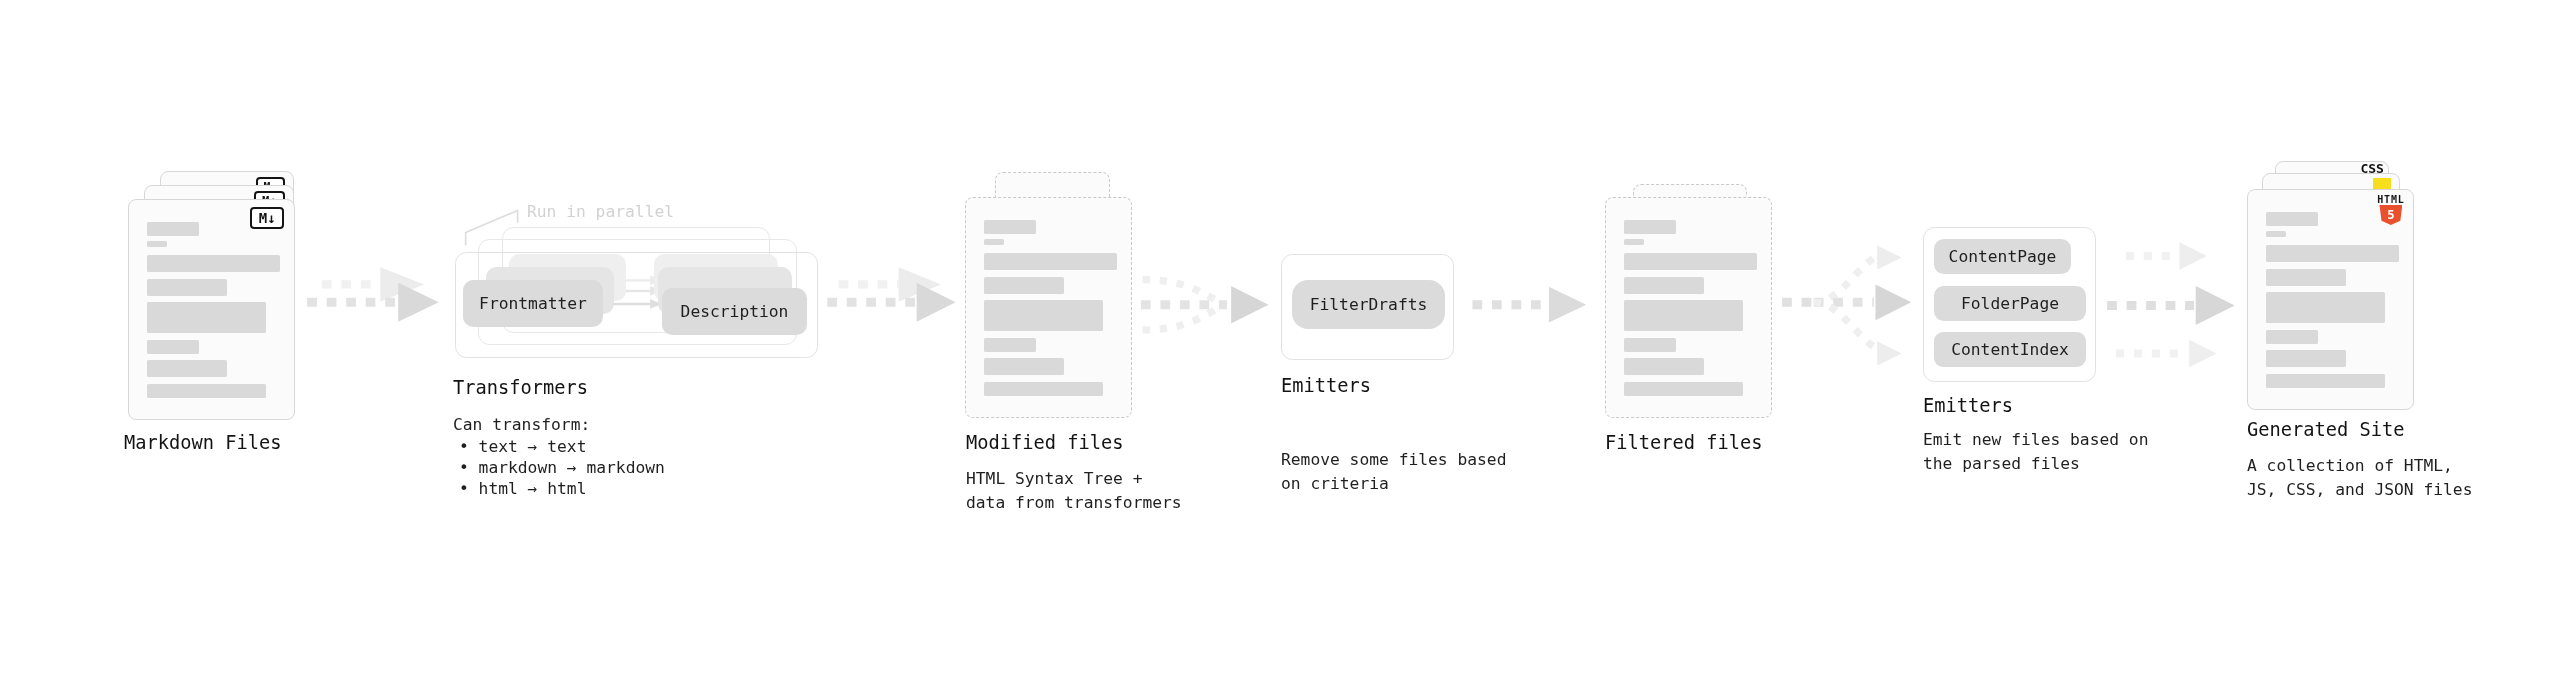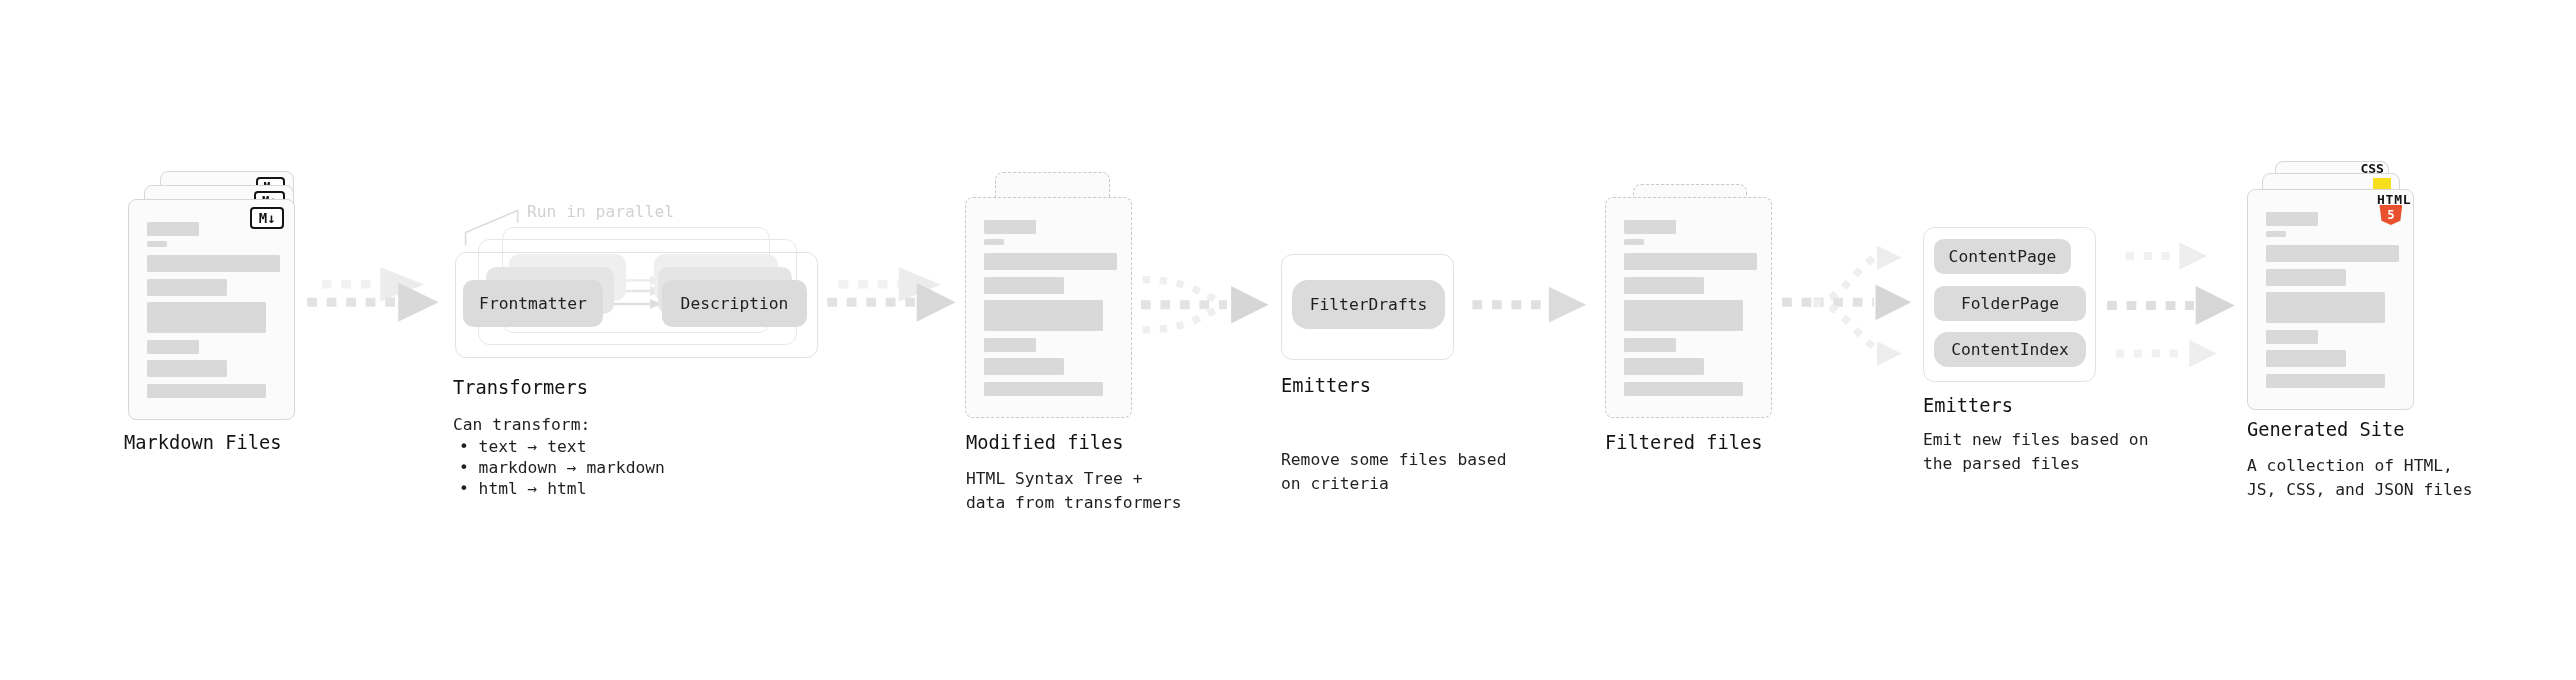--- a/index.html
+++ b/index.html
@@ -29,21 +29,21 @@
   .annotation  { position:absolute; font-size:16.3px; color:#d2d2d2; white-space:nowrap; }
   
   .md-badge { position:absolute; box-sizing:border-box; background:#ffffff; border:2.4px solid #141414;
               border-radius:4.1px; display:flex; align-items:center; justify-content:center;
               font-weight:bold; color:#141414; }
   
   .css-badge { position:absolute; font-size:13px; font-weight:bold; color:#111; text-align:right; line-height:8.1px; }
   .css-underline { display:block; height:3.3px; background:#2b6fe3; margin-top:0.8px; border-radius:0.8px; }
   .js-badge { position:absolute; background:#f7df1e; }
   .html5-badge { position:absolute; width:28px; text-align:center; }
-  .html5-label { font-size:13px; font-weight:bold; color:#141414; letter-spacing:0.8px; line-height:8.1px; }
+  .html5-label { font-size:10px; font-weight:bold; color:#141414; letter-spacing:0.8px; line-height:8.1px; }
   .html5-shield { width:23px; height:20.3px; margin:0.8px auto 0 auto; background:#e8502e;
                   clip-path:polygon(0 0,100% 0,91% 80%,50% 100%,9% 80%);
                   display:flex; align-items:center; justify-content:center;
                   color:#ffffff; font-weight:bold; font-size:12.2px; }
   svg { position:absolute; left:0; top:0; pointer-events:none; }
 </style>
 </head>
 <body>
 
 <div id="canvas">
@@ -129,21 +129,21 @@
   <div class="frame" style="left:502px; top:227px; width:268px; height:106px;"></div>
   <div class="frame" style="left:478px; top:239px; width:319px; height:106px;"></div>
   <div class="frame strong" style="left:455px; top:252px; width:363px; height:106px;"></div>
 
   <div class="pill echo2" style="left:509px; top:254px; width:117px; height:47px;"></div>
   <div class="pill echo1" style="left:486px; top:267px; width:128px; height:47px;"></div>
   <div class="pill" style="left:463px; top:280px; width:140px; height:47px;">Frontmatter</div>
 
   <div class="pill echo2" style="left:654px; top:254px; width:124px; height:47px;"></div>
   <div class="pill echo1" style="left:658px; top:267px; width:134px; height:47px;"></div>
-  <div class="pill" style="left:662px; top:280px; width:145px; height:47px;">Description</div>
+  <div class="pill" style="left:662px; top:288px; width:145px; height:47px;">Description</div>
 
   <div class="annotation" style="left:527px; top:202px;">Run in parallel</div>
 
   <div class="stage-title" style="left:453px; top:377px;">Transformers</div>
   <div class="stage-sub" style="left:453px; top:413px;">Can transform:</div>
   <div class="stage-sub tight" style="left:459px; top:436px;">
     <div>• text → text</div>
     <div>• markdown → markdown</div>
     <div>• html → html</div>
   </div>
@@ -182,21 +182,21 @@
     <div class="bar" style="left:18px; top:102px; width:119px; height:31px;"></div>
     <div class="bar" style="left:18px; top:140px; width:52px;  height:14px;"></div>
     <div class="bar" style="left:18px; top:160px; width:80px;  height:17px;"></div>
     <div class="bar" style="left:18px; top:184px; width:119px; height:14px;"></div>
   </div>
   <div class="stage-title" style="left:1605px; top:432px;text-align:center;">Filtered files</div>
 
   <div class="frame strong" style="left:1923px; top:227px; width:173px; height:155px;"></div>
   <div class="pill" style="left:1934px; top:239px; width:137px; height:35px; border-radius:9.8px;">ContentPage</div>
   <div class="pill" style="left:1934px; top:286px; width:152px; height:35px; border-radius:9.8px;">FolderPage</div>
-  <div class="pill" style="left:1934px; top:332px; width:152px; height:35px; border-radius:14px;">ContentIndex</div>
+  <div class="pill" style="left:1934px; top:332px; width:152px; height:35px; border-radius:9px;">ContentIndex</div>
   <div class="stage-title" style="left:1923px; top:395px;">Emitters</div>
   <div class="stage-sub" style="left:1923px; top:428px;">
     <div>Emit new files based on</div>
     <div>the parsed files</div>
   </div>
 
   <div class="doc" style="left:2275px; top:161px; width:114px; height:221px;">
     <div class="css-badge" style="right:8.1px; top:3.3px; width:19.5px;">
       <span>CSS</span>
       <span class="css-underline"></span>

